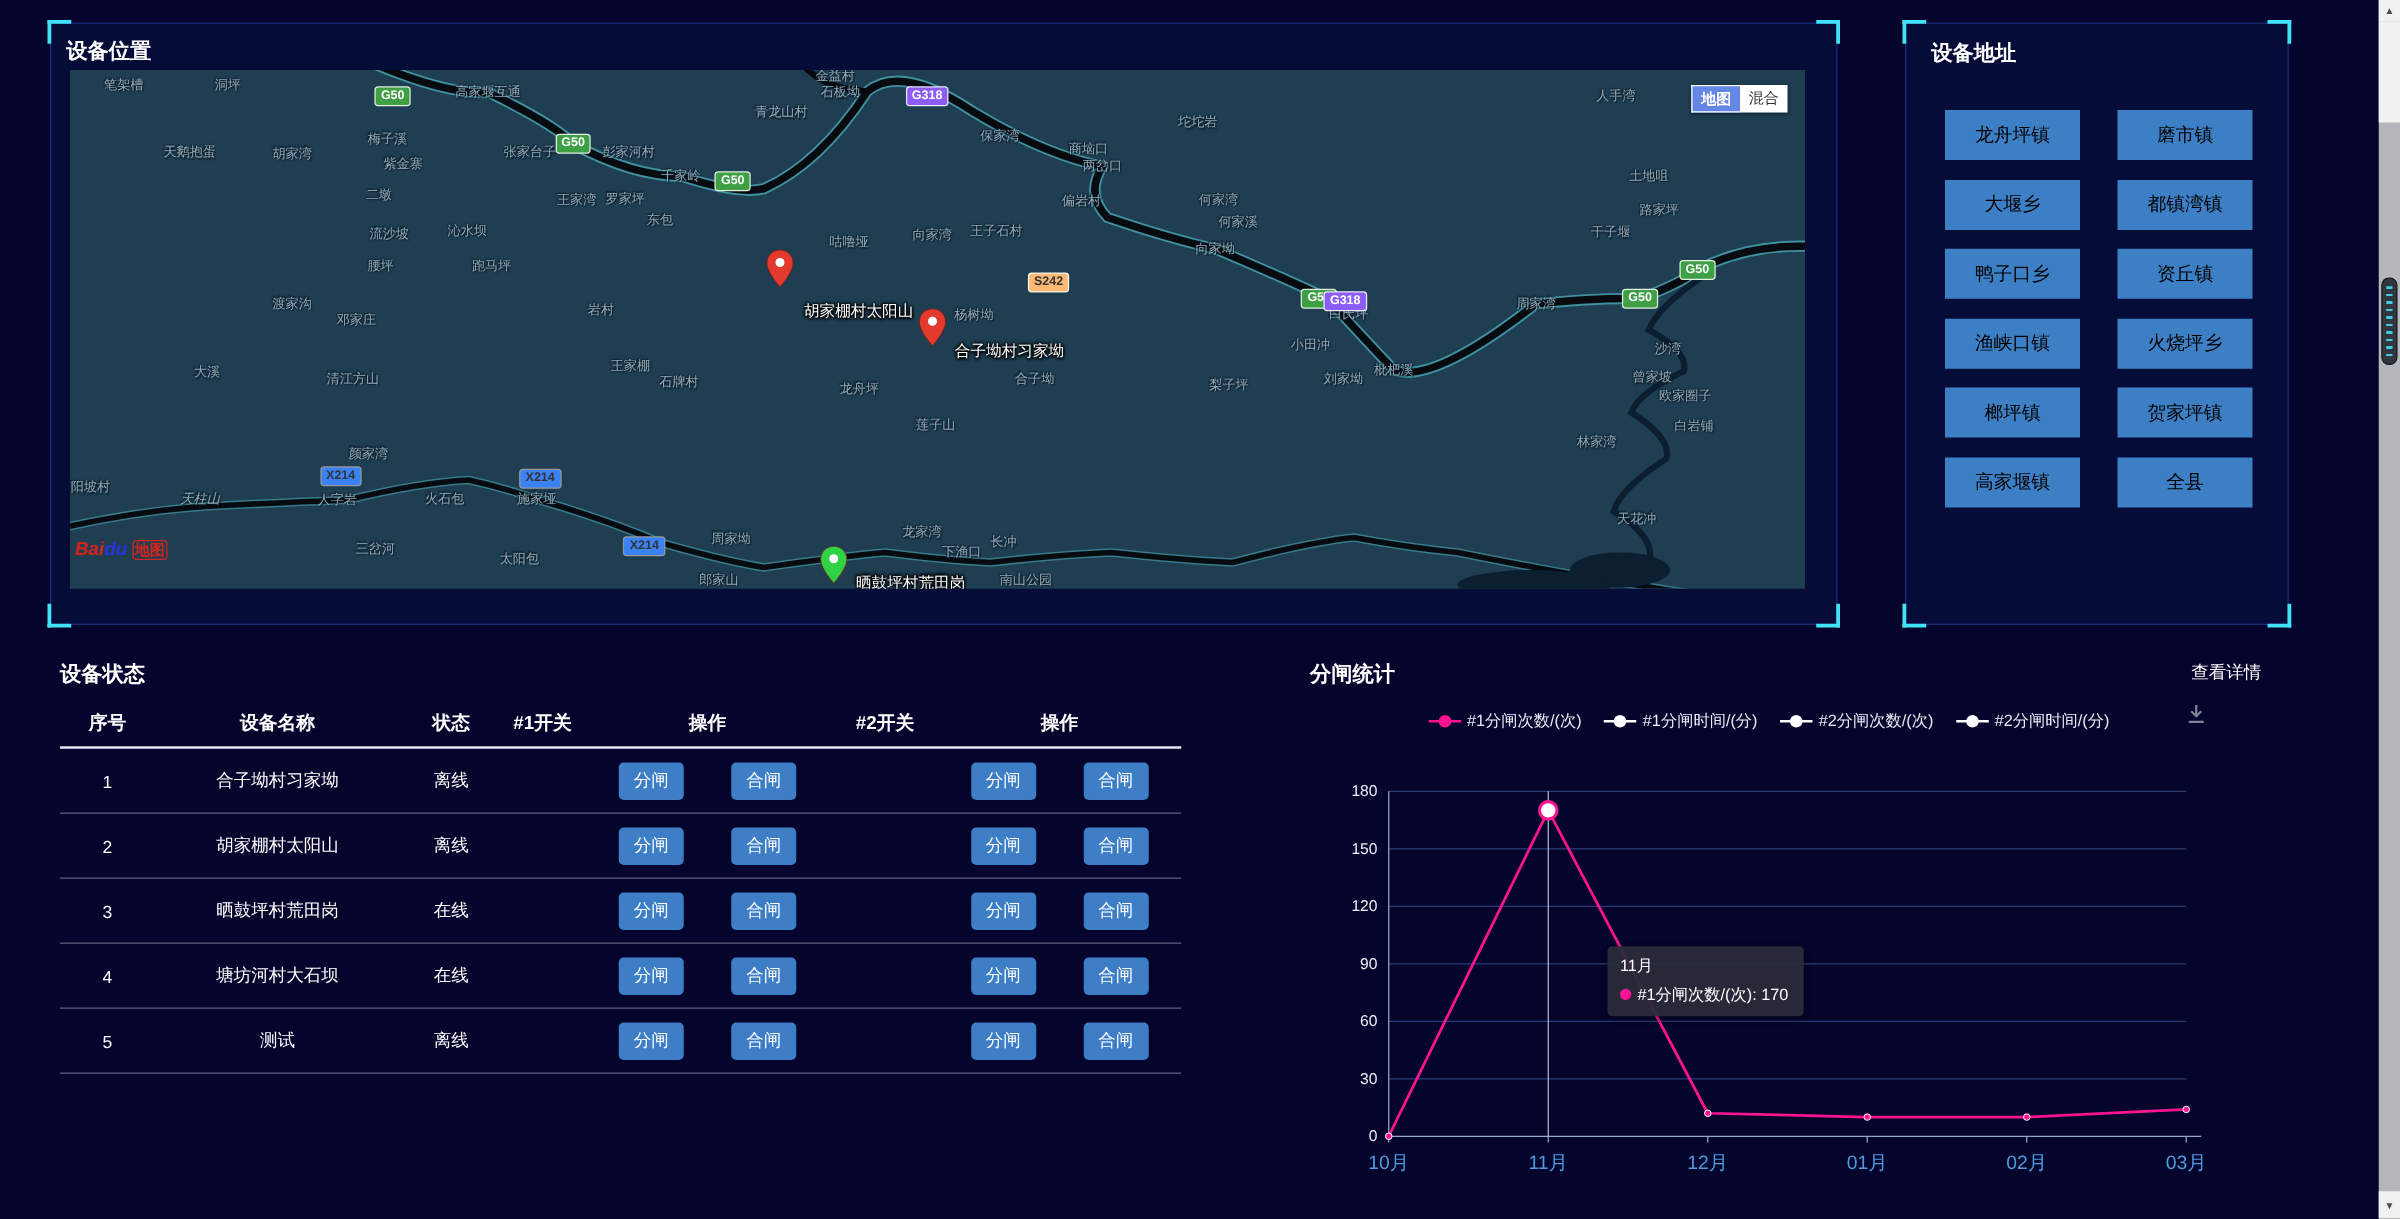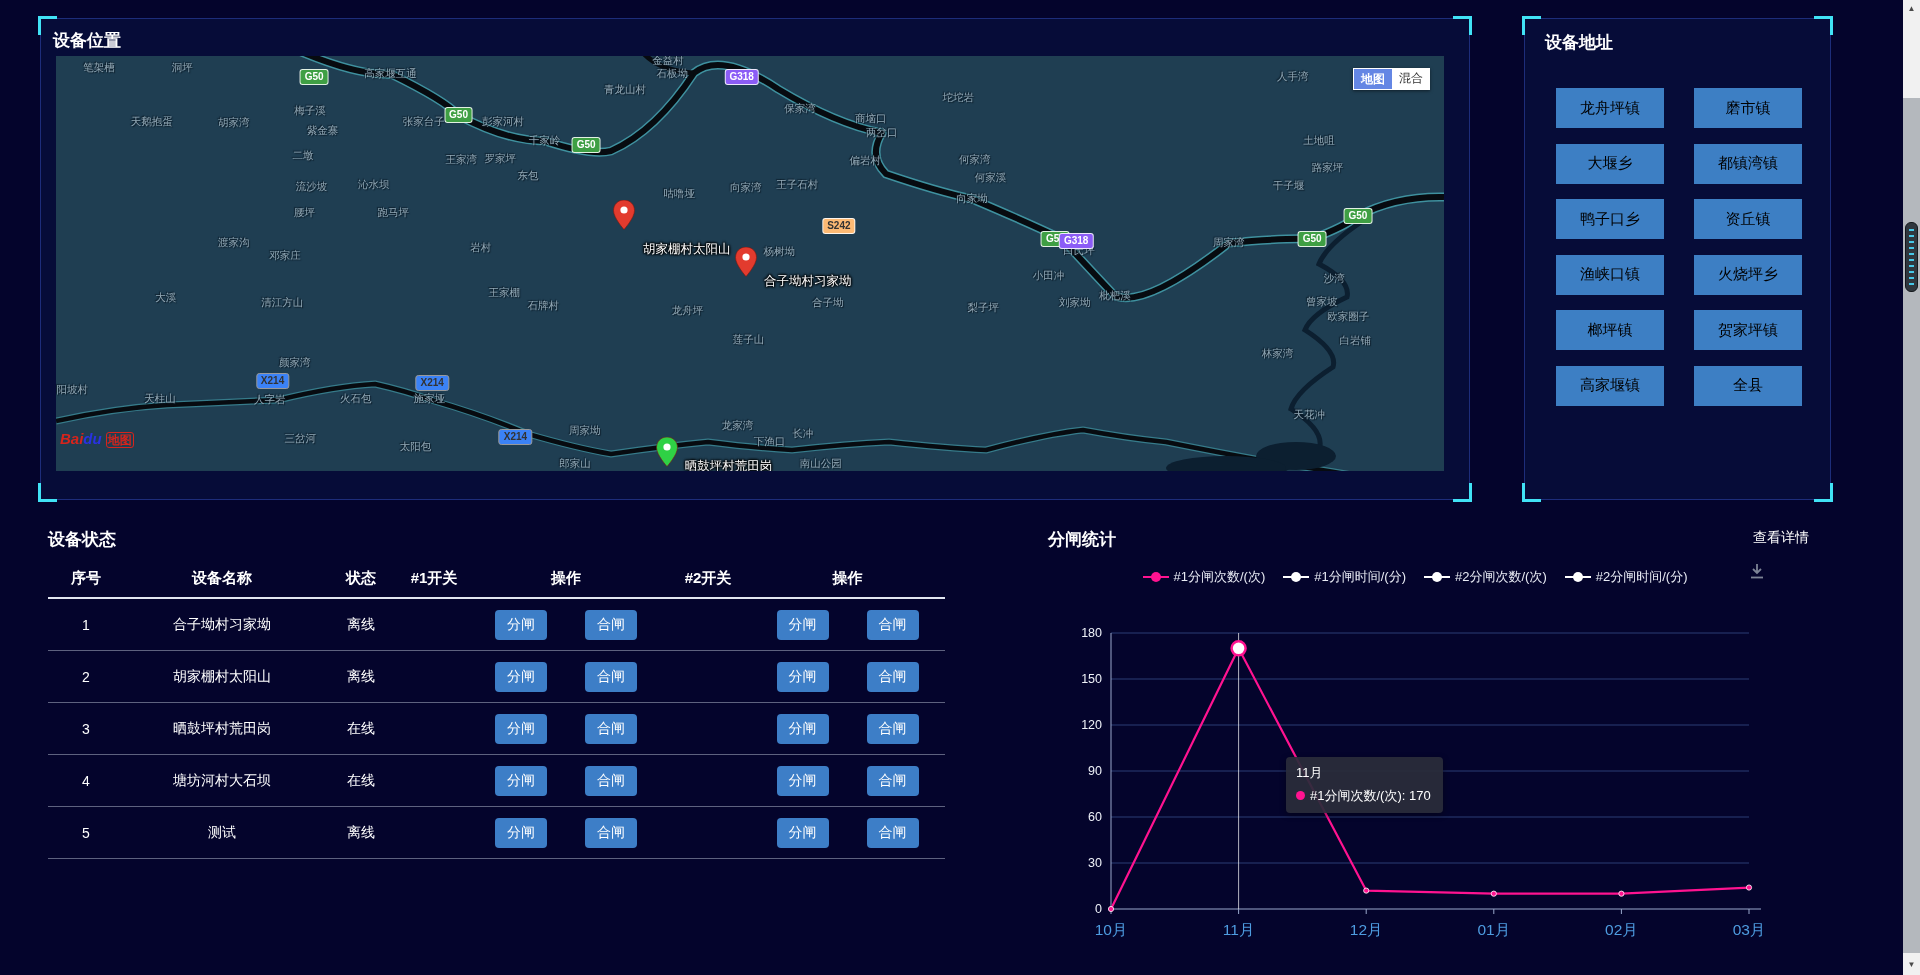--- a/index.html
+++ b/index.html
@@ -163,21 +163,21 @@
           <span class="map-label" style="left: 93.1%; top: 62.8%;">欧家圈子</span>
           <span class="map-label" style="left: 93.6%; top: 68.7%;">白岩铺</span>
           <span class="map-label" style="left: 88%; top: 71.7%;">林家湾</span>
           <span class="map-label" style="left: 90.3%; top: 86.4%;">天花冲</span>
           <span class="map-label" style="left: 30.6%; top: 46.3%;">岩村</span>
           <span class="map-label" style="left: 32.3%; top: 57.2%;">王家棚</span>
           <span class="map-label" style="left: 35.1%; top: 60.2%;">石牌村</span>
           <span class="map-label" style="left: 16.3%; top: 59.6%;">清江方山</span>
           <span class="map-label" style="left: 7.9%; top: 58.4%;">大溪</span>
           <span class="map-label" style="left: 0.8%; top: 80.5%;">阴阳坡村</span>
-          <span class="map-label" style="left: 7.5%; top: 82.6%;">天柱山</span>
+          <span class="map-label" style="left: 7.5%; top: 82.6%; font-style: italic;">天柱山</span>
           <span class="map-label" style="left: 15.4%; top: 82.9%;">人字岩</span>
           <span class="map-label" style="left: 21.6%; top: 82.6%;">火石包</span>
           <span class="map-label" style="left: 26.9%; top: 82.6%;">施家垭</span>
           <span class="map-label" style="left: 17.6%; top: 92.3%;">三岔河</span>
           <span class="map-label" style="left: 25.9%; top: 94.1%;">太阳包</span>
           <span class="map-label" style="left: 17.2%; top: 74%;">颜家湾</span>
           <span class="map-label" style="left: 38.1%; top: 90.3%;">周家坳</span>
           <span class="map-label" style="left: 37.4%; top: 98.2%;">郎家山</span>
           <span class="map-label" style="left: 51.4%; top: 92.9%;">下渔口</span>
           <span class="map-label" style="left: 53.8%; top: 91.2%;">长冲</span>

